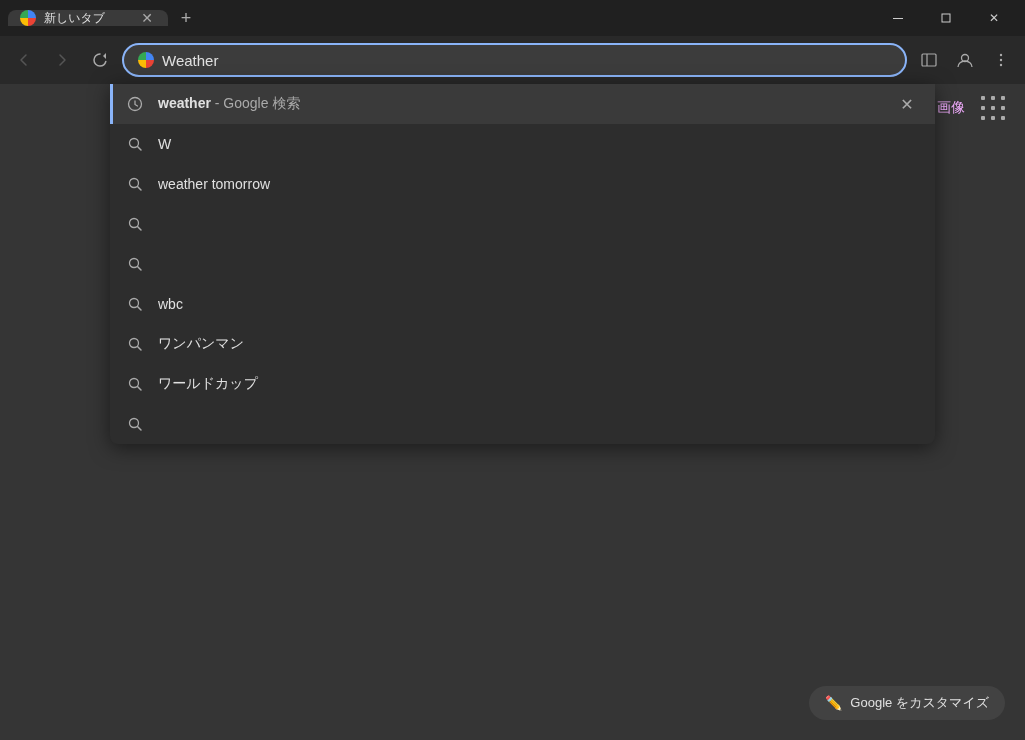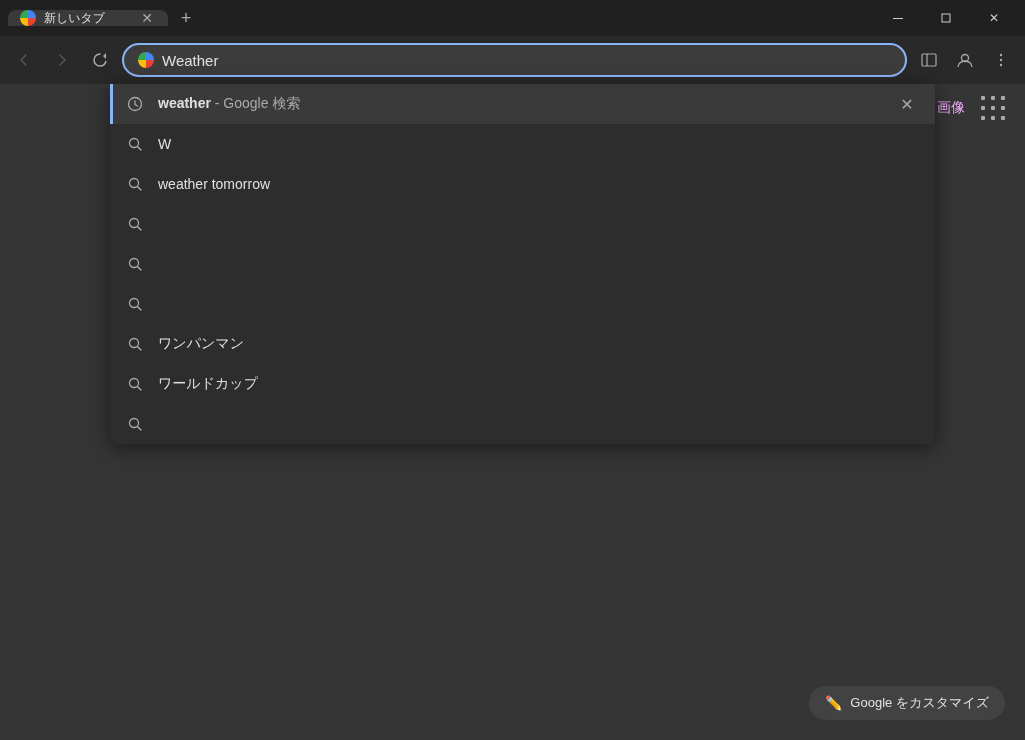--- a/index.html
+++ b/index.html
@@ -440,20 +440,21 @@
         </svg>
     </div>
   </div>
   <div class="dropdown-item">
     <div class="item-icon">
       <svg width="15" height="15" viewBox="0 0 15 15">
           <circle cx="6" cy="6" r="4.5" fill="none" stroke="#aaa" stroke-width="1.3"></circle>
           <line x1="9.5" y1="9.5" x2="13" y2="13" stroke="#aaa" stroke-width="1.5" stroke-linecap="round"></line>
         </svg>
     </div>
+    <span class="item-text">wbc</span>
   </div>
   <div class="dropdown-item">
     <div class="item-icon">
       <svg width="15" height="15" viewBox="0 0 15 15">
           <circle cx="6" cy="6" r="4.5" fill="none" stroke="#aaa" stroke-width="1.3"></circle>
           <line x1="9.5" y1="9.5" x2="13" y2="13" stroke="#aaa" stroke-width="1.5" stroke-linecap="round"></line>
         </svg>
     </div>
     <span class="item-text">ワンパンマン</span>
   </div>

